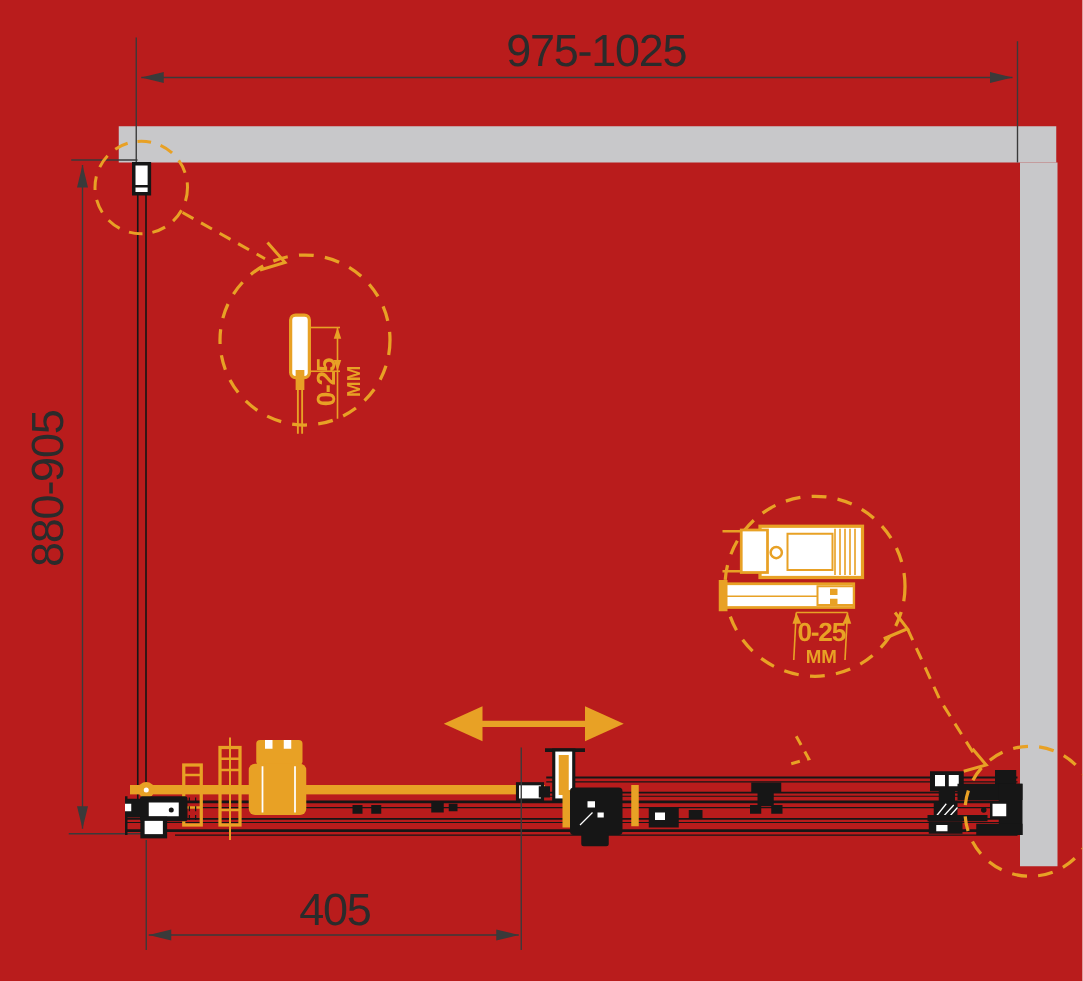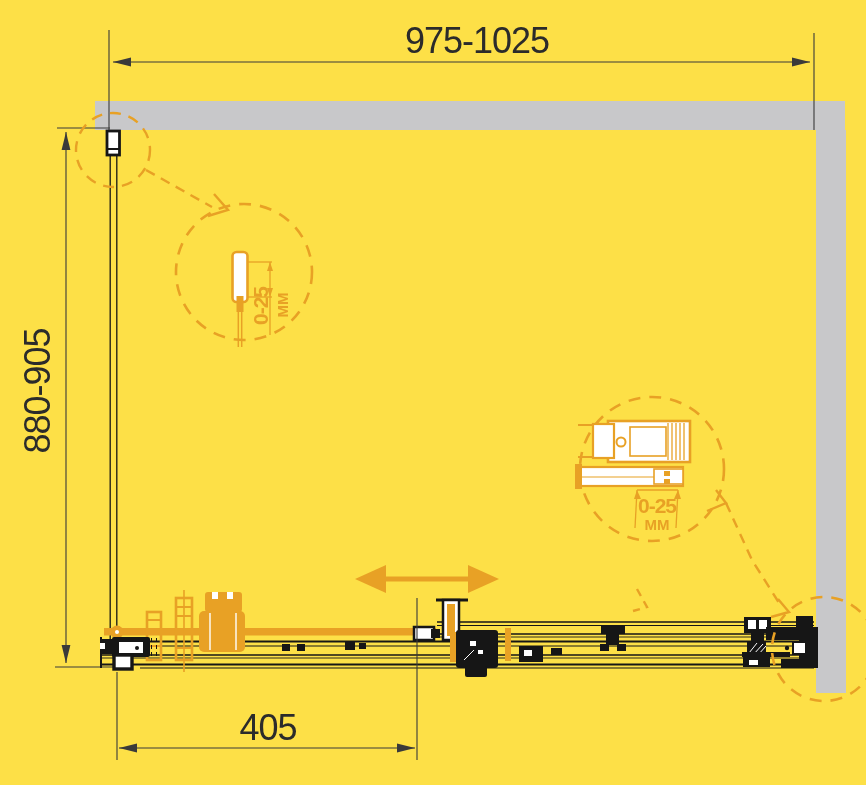--- a/index.html
+++ b/index.html
@@ -2,21 +2,21 @@
 <html><head>
 <meta charset="utf-8">
 <style>
   :root{
     --accent:#E8A125;
     --wall:#C8C8CA;
     --ink:#161616;
     --dim:#3a3a3a;
   }
   html,body{margin:0;padding:0;background:#ffffff;}
-  .stage{width:866px;height:785px;position:relative;background:#fde047;overflow:hidden;}
+  .stage{width:866px;height:785px;position:relative;background:#b91c1c;overflow:hidden;}
   svg{display:block;}
   .dim-text{font-family:"Liberation Sans","DejaVu Sans",sans-serif;fill:#2b2b2b;font-size:36px;letter-spacing:-1px;}
   .detail-text{font-family:"Liberation Sans","DejaVu Sans",sans-serif;fill:var(--accent);font-size:21px;letter-spacing:-1px;font-weight:bold;}
   .detail-unit{font-family:"Liberation Sans","DejaVu Sans",sans-serif;fill:var(--accent);font-size:15px;font-weight:bold;}
 </style>
 </head>
 <body>
 
 <div class="stage">
 <svg width="866" height="785" viewBox="0 0 866 785">

